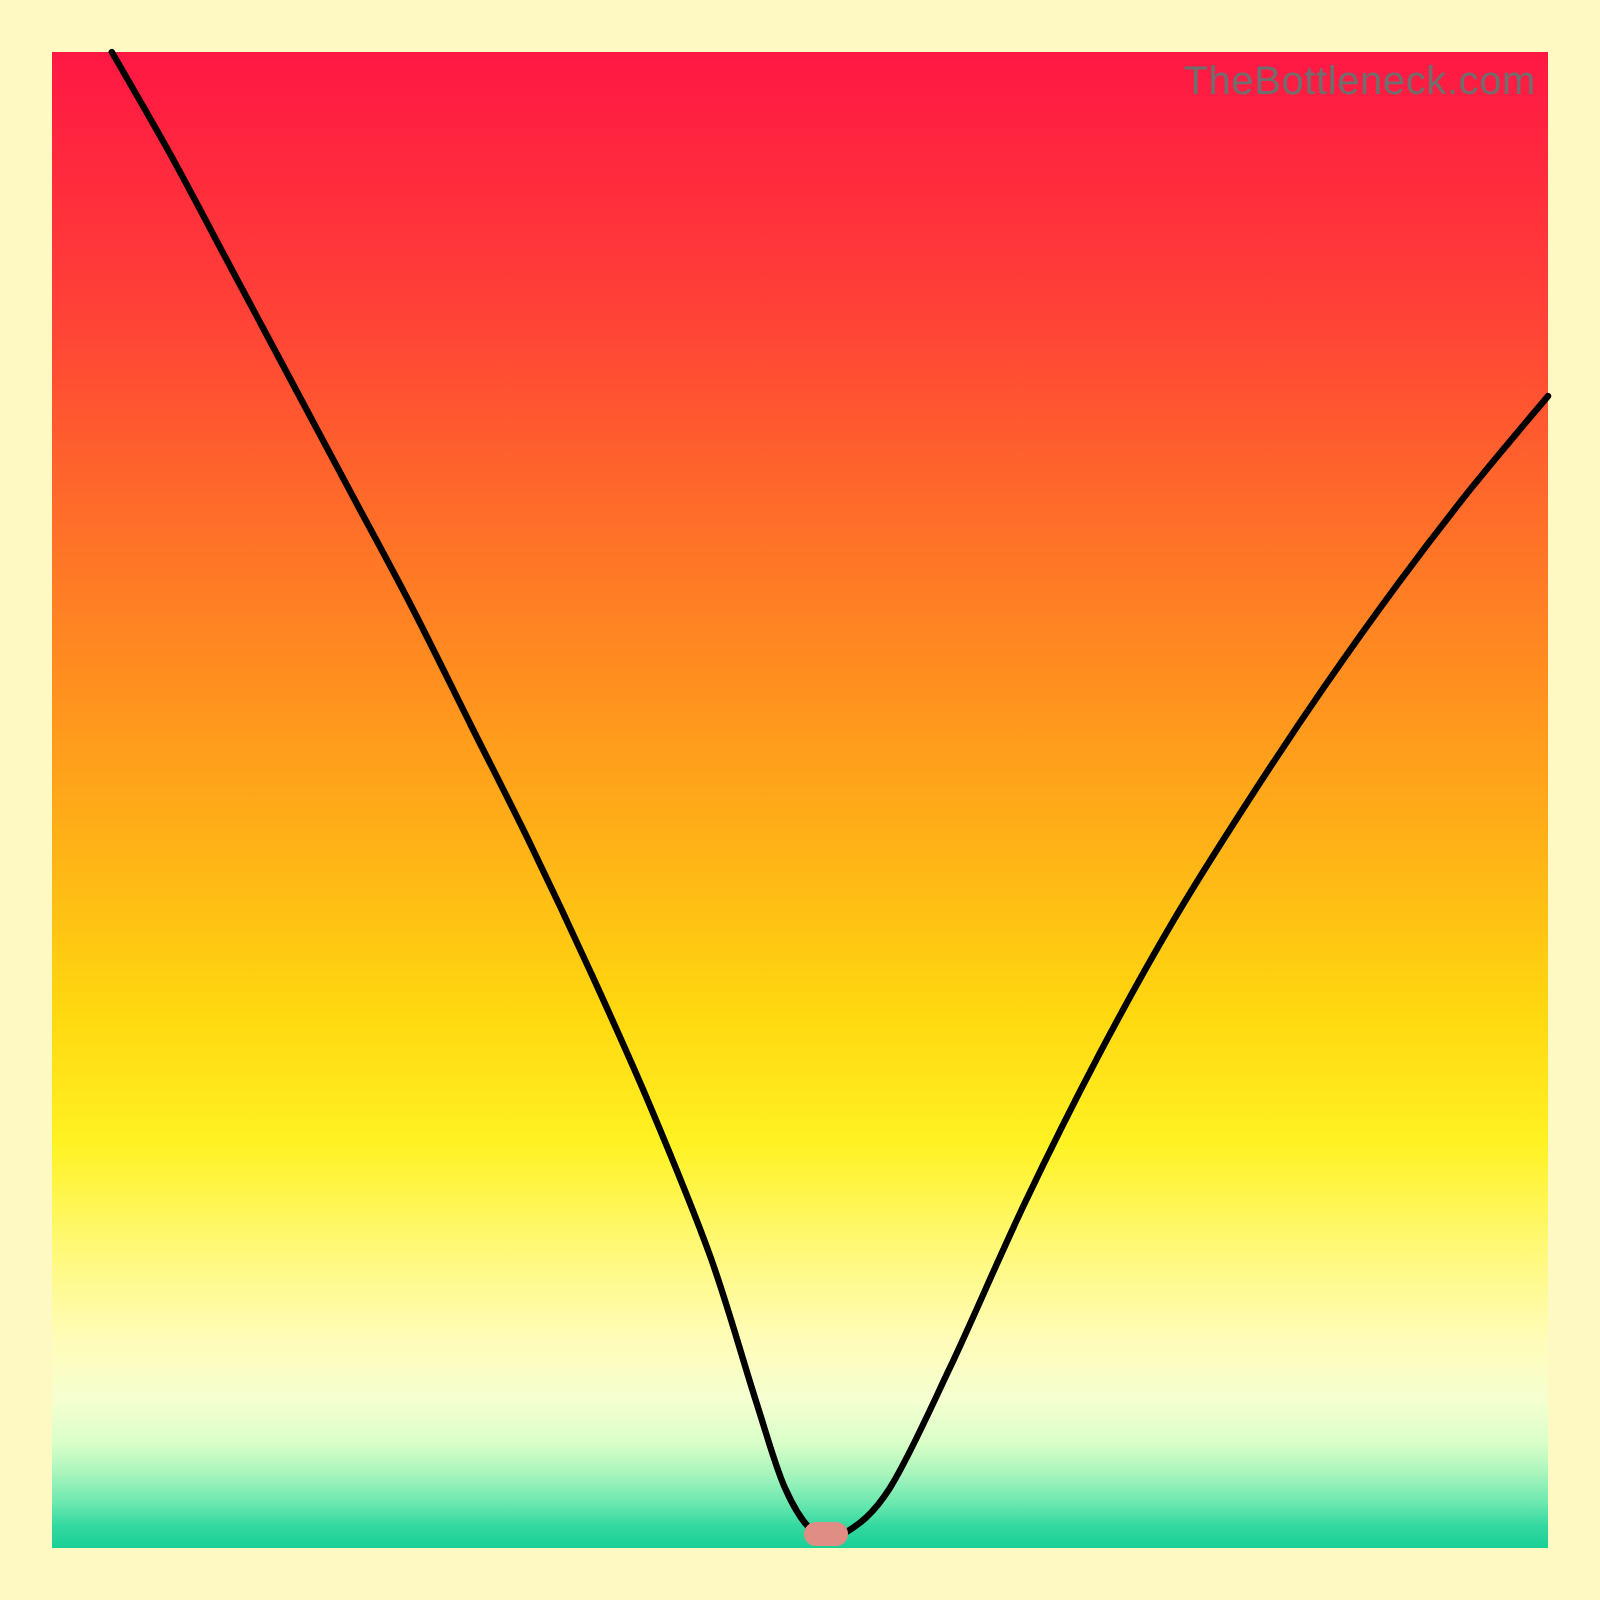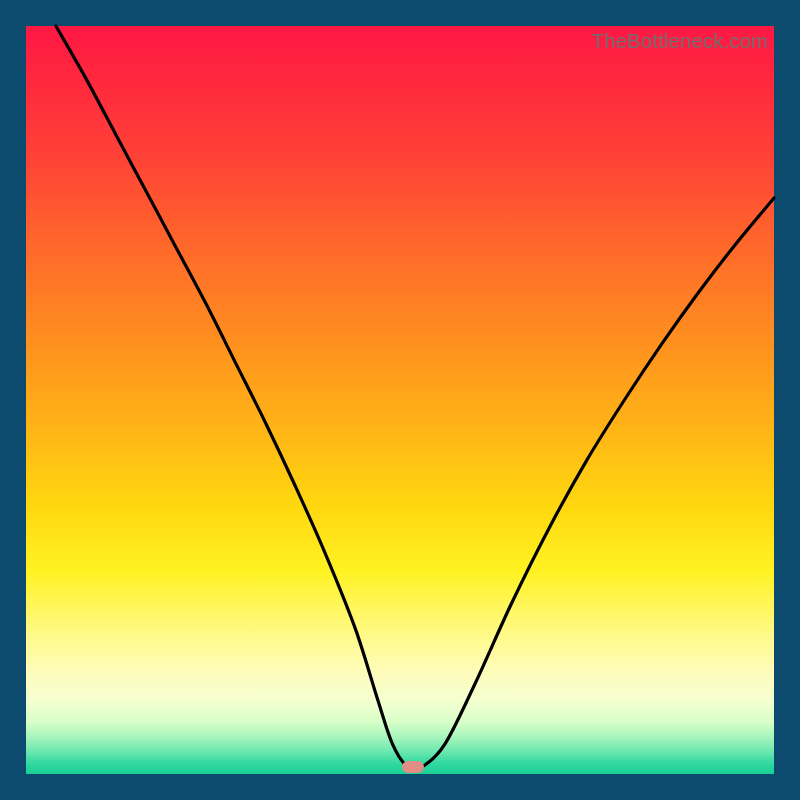--- a/index.html
+++ b/index.html
@@ -8,21 +8,21 @@
     width: 800px;
     height: 800px;
     background: #000;
     overflow: hidden;
     font-family: Arial, Helvetica, sans-serif;
   }
   .frame {
     position: relative;
     width: 800px;
     height: 800px;
-    background: #0c4a6e;
+    background: #fef9c3;
   }
   .plot {
     position: absolute;
     left: 26px;
     top: 26px;
     width: 748px;
     height: 748px;
     
     background: linear-gradient(
       to bottom,

